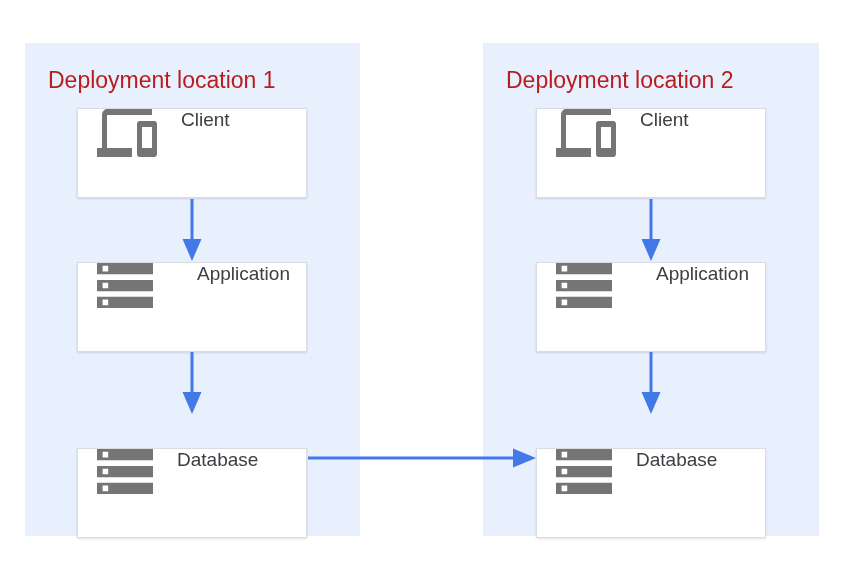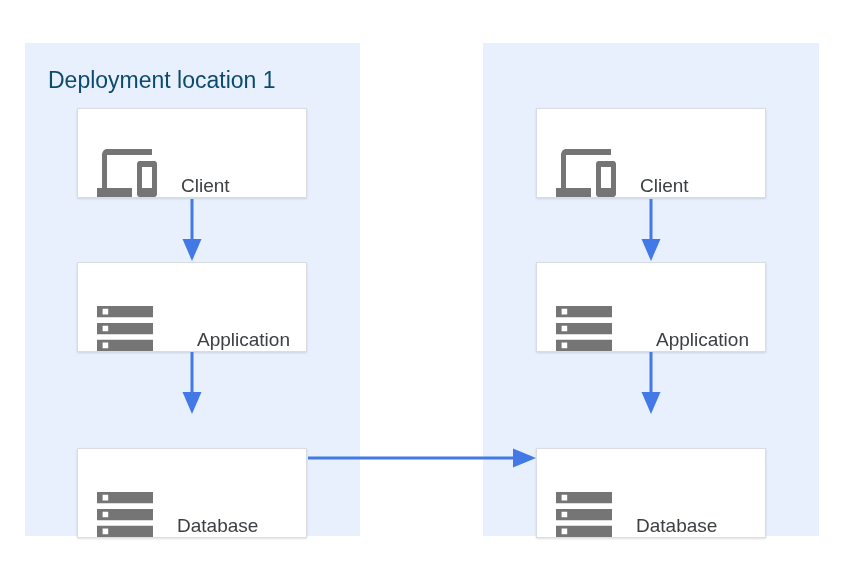--- a/index.html
+++ b/index.html
@@ -23,34 +23,34 @@
     background: #e8f0fe;
   }
   .panel-1 { left: 25px; }
   .panel-2 { left: 483px; width: 336px; }
   .panel-title {
     position: absolute;
     left: 23px;
     top: 23px;
     font-size: 23px;
     line-height: 28px;
-    color: #0c4a6e;
+    color: #b91c1c;
     white-space: nowrap;
   }
   .node {
     position: absolute;
     left: 52px;
     width: 230px;
     height: 90px;
     box-sizing: border-box;
     background: #ffffff;
     border: 1px solid #d9dce1;
     box-shadow: 0 1px 2px rgba(0,0,0,0.12);
     display: flex;
-    align-items: flex-end;
+    align-items: flex-start;
     padding-left: 19px;
     gap: 24px;
   }
   .panel-2 .node { left: 53px; }
   .node-1 { top: 65px; }
   .node-2 { top: 219px; gap: 44px; }
   .node-3 { top: 370px; margin-top: 35px; }
   .node .icon {
     display: flex;
     align-items: center;
@@ -103,20 +103,21 @@
       <span class="icon">
         <svg width="56" height="45" viewBox="2 4 20 16" preserveAspectRatio="none" aria-hidden="true">
           <path fill="#757575" d="M2 20h20v-4H2v4zm2-3h2v2H4v-2zM2 4v4h20V4H2zm4 3H4V5h2v2zm-4 7h20v-4H2v4zm2-3h2v2H4v-2z"></path>
         </svg>
       </span>
       <span class="label">Database</span>
     </div>
   </section>
 
   <section class="panel panel-2">
+    <div class="panel-title">Deployment location 2</div>
 
     <div class="node node-1">
       <span class="icon">
         <svg width="60" height="48" viewBox="0 4 24 16" preserveAspectRatio="none" aria-hidden="true">
           <path fill="#757575" d="M4 6h18V4H4c-1.1 0-2 .9-2 2v11H0v3h14v-3H4V6zm19 2h-6c-.55 0-1 .45-1 1v10c0 .55.45 1 1 1h6c.55 0 1-.45 1-1V9c0-.55-.45-1-1-1zm-1 9h-4v-7h4v7z"></path>
         </svg>
       </span>
       <span class="label">Client</span>
     </div>
 

